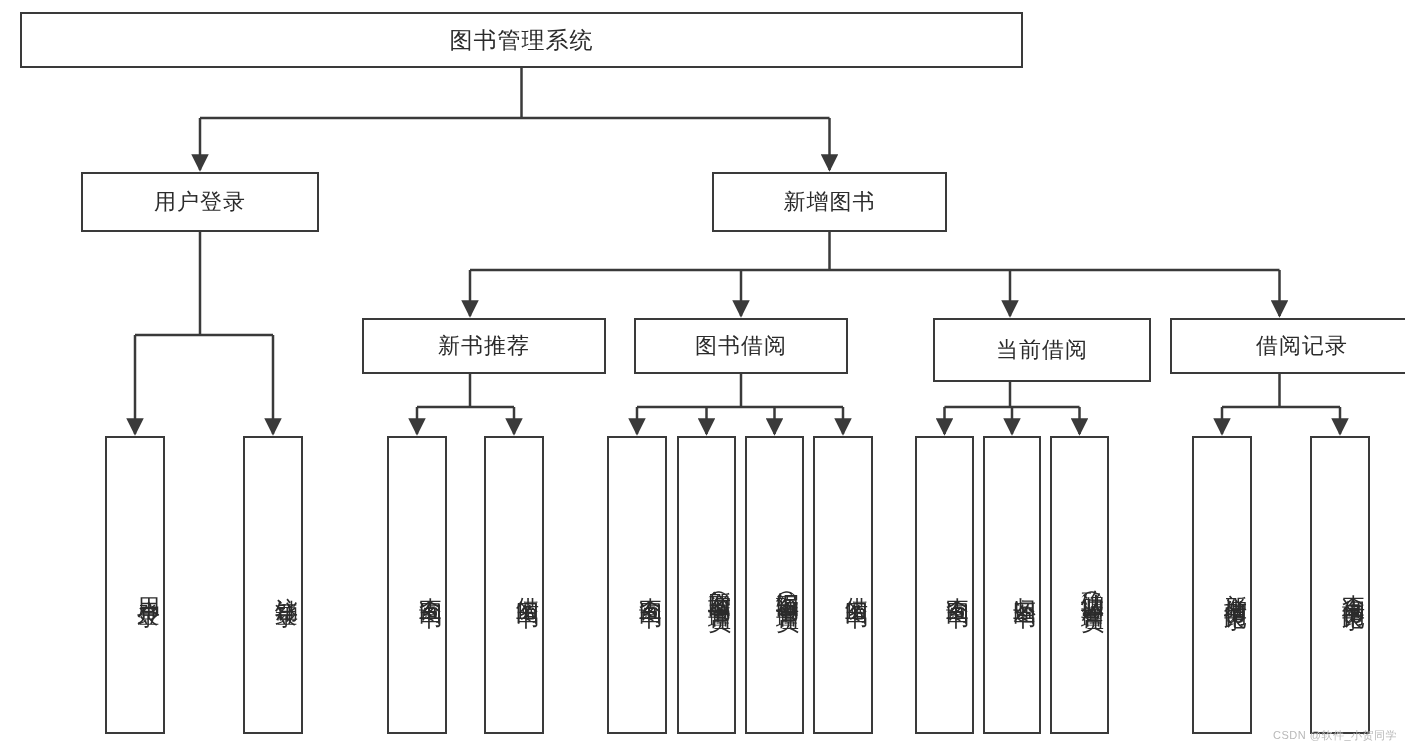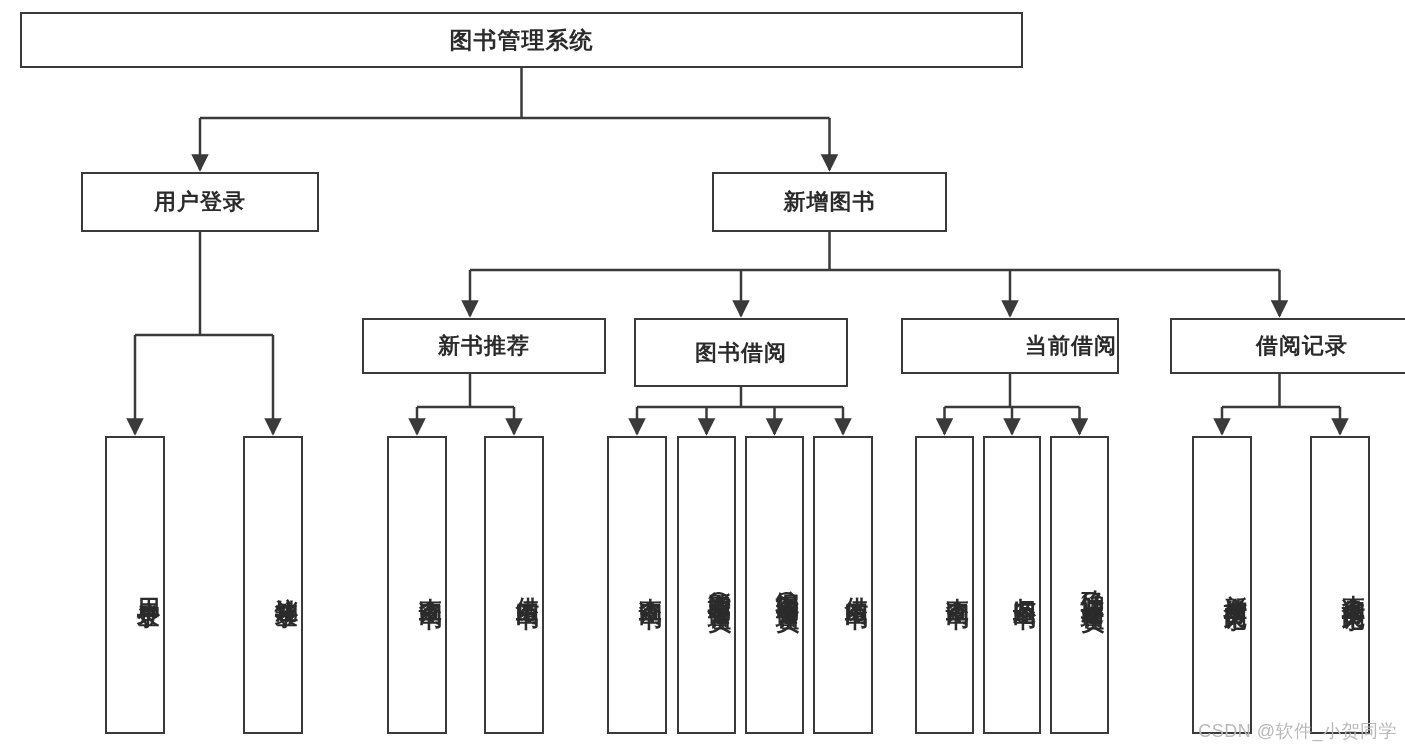--- a/index.html
+++ b/index.html
@@ -28,21 +28,20 @@
   .node {
     position: absolute;
     box-sizing: border-box;
     border: 2px solid #3a3a3a;
     background: #ffffff;
     display: flex;
     align-items: center;
     justify-content: center;
     text-align: center;
     color: #2b2b2b;
-    font-weight: bold;
   }
   .node-h {
     font-size: 22px;
     line-height: 1.25;
     letter-spacing: 1px;
   }
   .node-root {
     font-size: 23px;
   }
   .node-v {
@@ -57,21 +56,21 @@
   }
   .node-v > span {
     writing-mode: vertical-rl;
     text-orientation: upright;
     display: block;
   }
   .watermark {
     position: absolute;
     right: 8px;
     bottom: 4px;
-    font-size: 18px;
+    font-size: 11px;
     color: #b9b9b9;
     letter-spacing: 0.5px;
     white-space: nowrap;
   }
 </style>
 </head>
 <body>
 
 <div id="canvas">
 
@@ -124,24 +123,24 @@
       </div>
       <div class="node node-h" style="left: 81px; top: 172px; width: 238px; height: 60px;">
         <span>用户登录</span>
       </div>
       <div class="node node-h" style="left: 712px; top: 172px; width: 235px; height: 60px;">
         <span>新增图书</span>
       </div>
       <div class="node node-h" style="left: 362px; top: 318px; width: 244px; height: 56px;">
         <span>新书推荐</span>
       </div>
-      <div class="node node-h" style="left: 634px; top: 318px; width: 214px; height: 69px;">
+      <div class="node node-h" style="left: 634px; top: 318px; width: 214px; height: 56px;">
         <span>图书借阅</span>
       </div>
-      <div class="node node-h" style="left: 901px; top: 318px; width: 218px; height: 56px; justify-content: flex-end;">
+      <div class="node node-h" style="left: 933px; top: 318px; width: 218px; height: 64px;">
         <span>当前借阅</span>
       </div>
       <div class="node node-h" style="left: 1170px; top: 318px; width: 264px; height: 56px;">
         <span>借阅记录</span>
       </div>
       <div class="node node-v" style="left: 105px; top: 436px; width: 60px; height: 298px;">
         <span>用户登录</span>
       </div>
       <div class="node node-v" style="left: 243px; top: 436px; width: 60px; height: 298px;">
         <span>注销登录</span>

